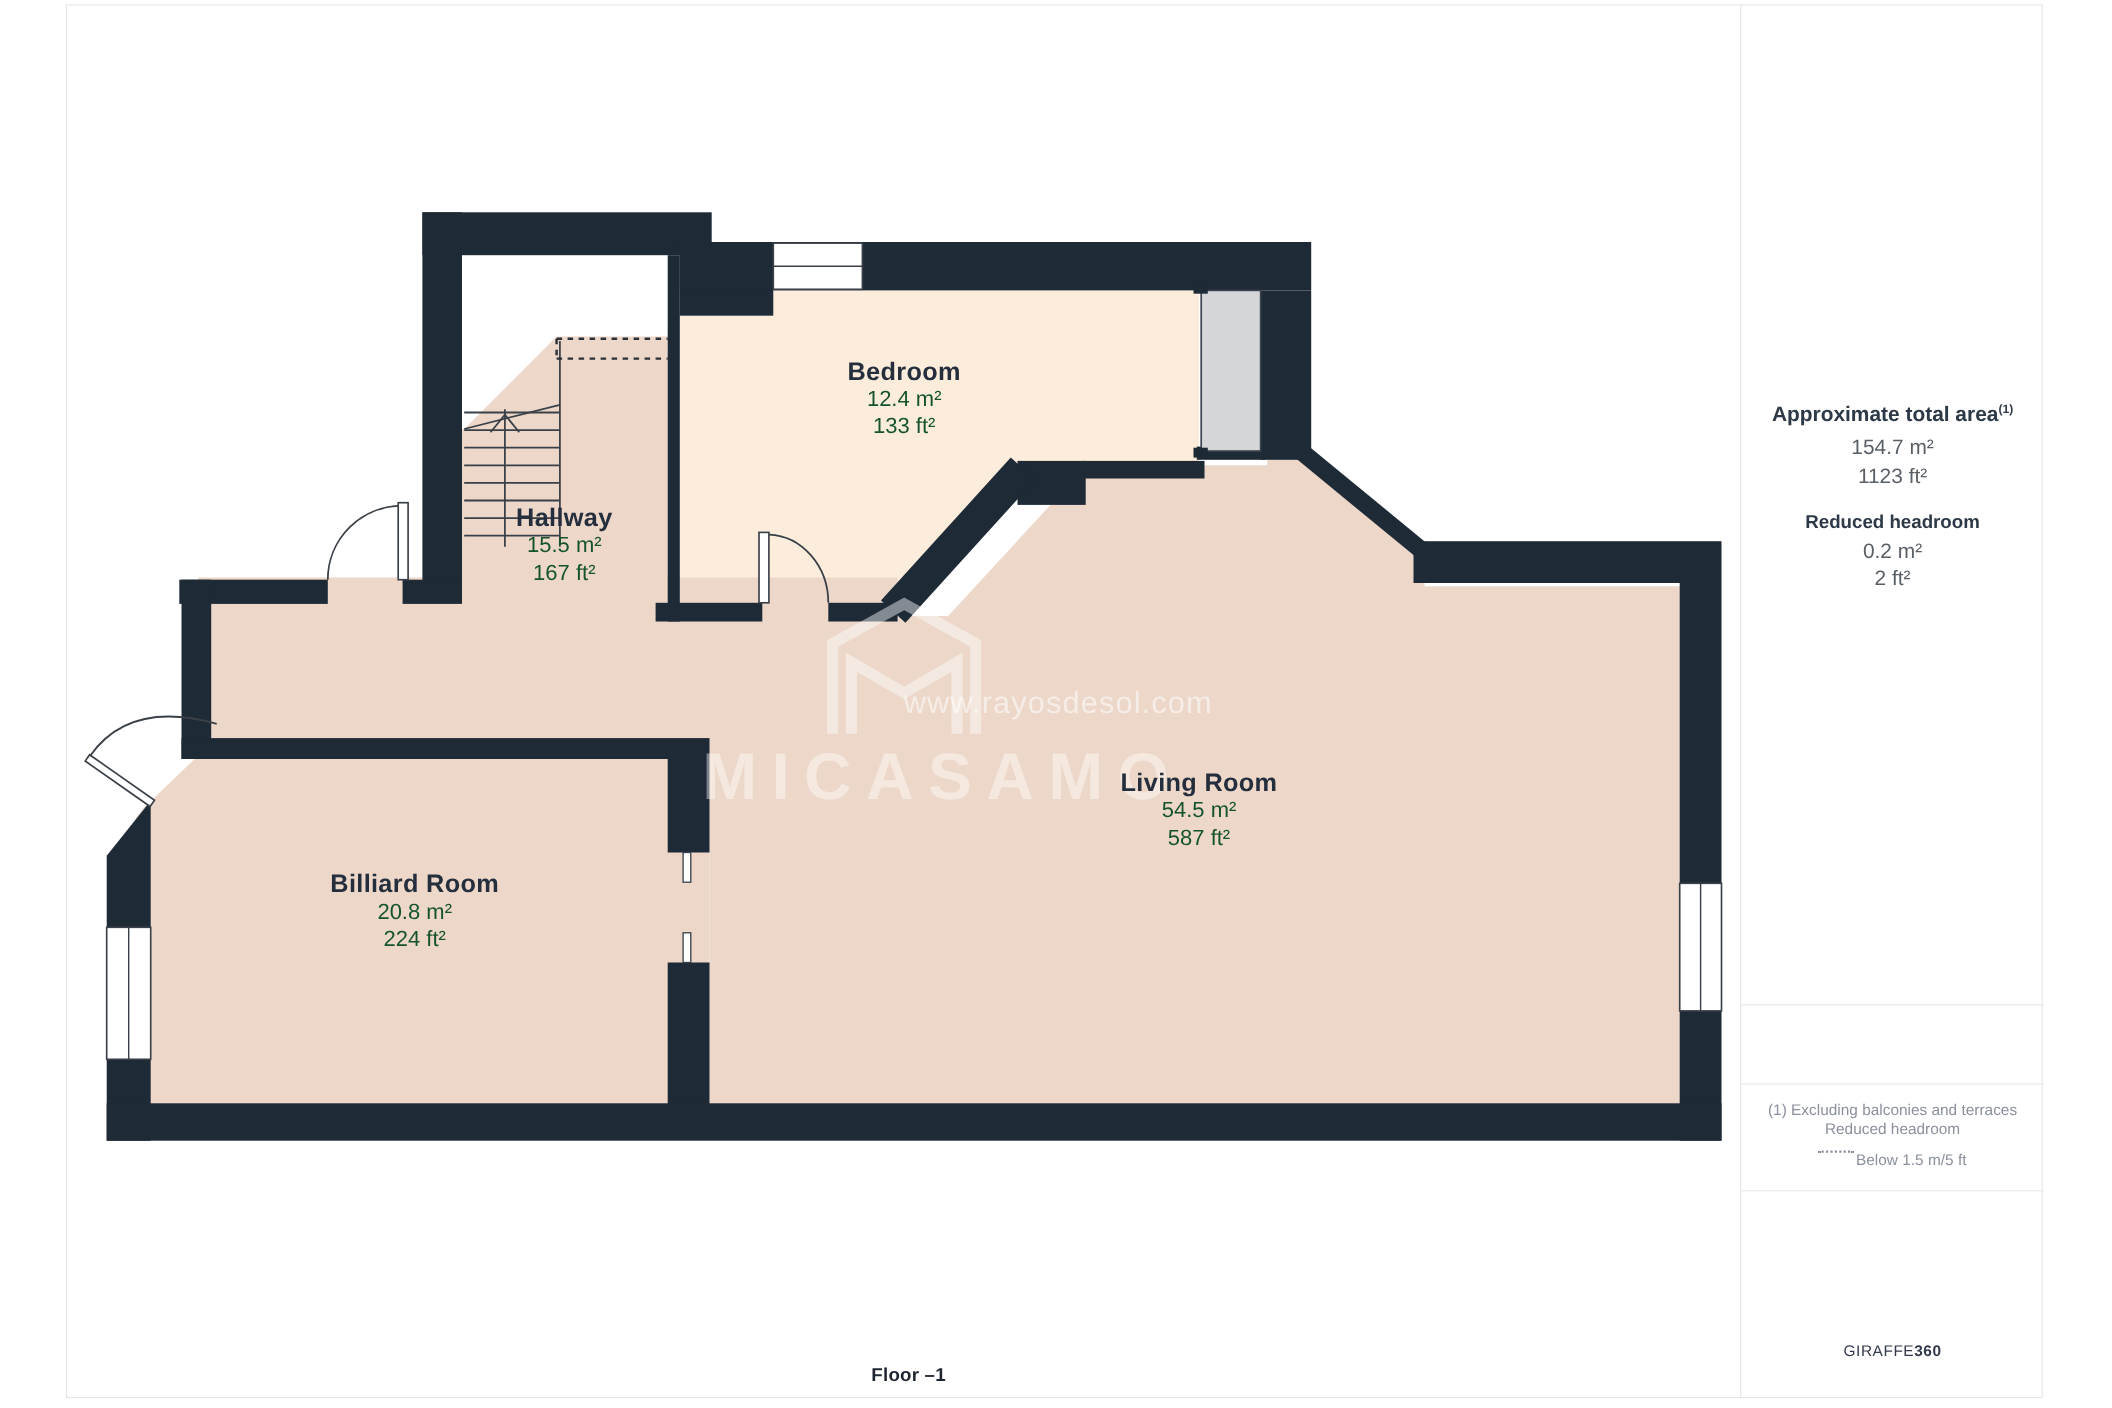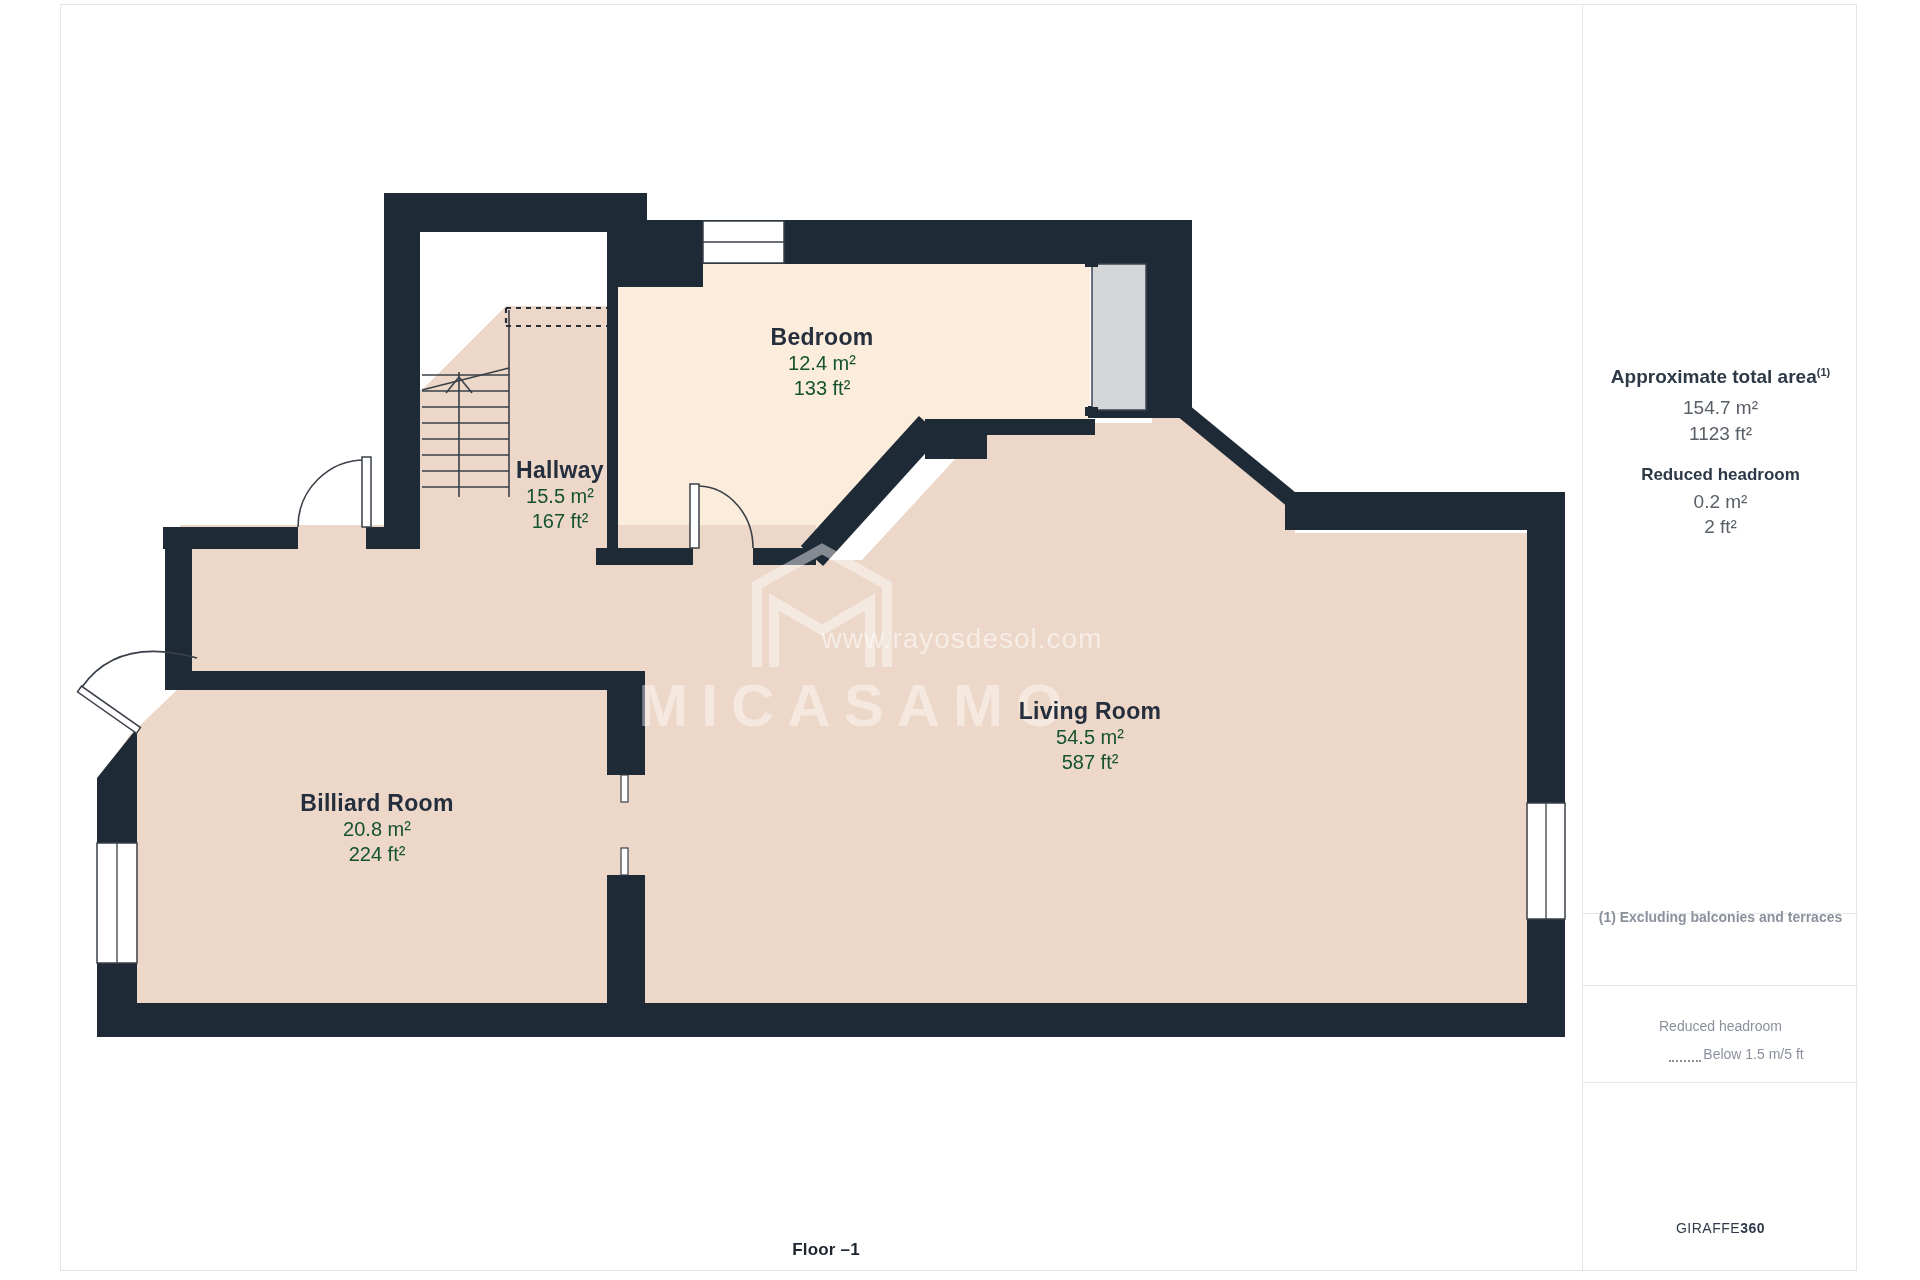--- a/index.html
+++ b/index.html
@@ -24,22 +24,22 @@
   .sidebar{position:absolute;left:1582px;top:4px;width:254px;height:1267px;
     border-left:1px solid #e5e5e9;box-sizing:border-box;}
   .sb-line{position:absolute;left:0;width:275px;border-top:1px solid #e6e6ea;height:0;}
   .sb-text{position:absolute;left:0;width:275px;text-align:center;}
   .sb-title{font-weight:700;font-size:19px;color:#2e3947;}
   .sb-title sup{font-size:11px;}
   .sb-val{font-size:19px;color:#595f66;}
   .sb-sub{font-weight:700;font-size:17px;color:#2e3947;}
   .sb-note{font-size:14px;color:#8a909c;}
   .sb-legend-title{font-size:14px;color:#8a909c;}
-  .sb-legend-row{position:absolute;left:16px;width:275px;top:1042px;display:flex;
-    align-items:flex-end;justify-content:center;gap:2px;}
+  .sb-legend-row{position:absolute;left:0;width:275px;top:1042px;display:flex;
+    align-items:flex-start;justify-content:center;gap:2px;}
   .dotted{display:inline-block;width:32px;height:0;border-top:2px dotted #8a909c;}
   .sb-legend-label{font-size:14px;color:#8a909c;}
   .sb-disclaimer{position:absolute;left:18px;top:1108px;width:239px;text-align:center;
     font-size:13.5px;line-height:18.5px;color:#6e7683;}
   .sb-brand{position:absolute;left:0;top:1216px;width:275px;text-align:center;
     font-size:14px;color:#31394a;letter-spacing:.5px;}
   .sb-brand .b{font-weight:700;}
 </style>
 </head>
 <body>
@@ -156,21 +156,21 @@
     <text x="962" y="648" font-size="28" fill="rgba(255,255,255,0.55)" text-anchor="middle" letter-spacing="1">www.rayosdesol.com</text>
     <text x="857" y="726" font-size="60" font-weight="600" fill="rgba(255,255,255,0.42)" text-anchor="middle" letter-spacing="13">MICASAMO</text>
   </g>
 </svg>
 
 <div class="room-label" style="left:822px;top:362px;">
   <div class="t">Bedroom</div>
   <div class="v">12.4 m²</div>
   <div class="v">133 ft²</div>
 </div>
-<div class="room-label" style="left:513px;top:495px;margin-left:47px;">
+<div class="room-label" style="left:513px;top:495px;">
   <div class="t">Hallway</div>
   <div class="v">15.5 m²</div>
   <div class="v">167 ft²</div>
 </div>
 <div class="room-label" style="left:1090px;top:736px;">
   <div class="t">Living Room</div>
   <div class="v">54.5 m²</div>
   <div class="v">587 ft²</div>
 </div>
 <div class="room-label" style="left:377px;top:828px;">
@@ -187,21 +187,21 @@
     <span>Approximate total area</span><sup>(1)</sup>
   </div>
   <div class="sb-text sb-val" style="top:393px;">154.7 m²</div>
   <div class="sb-text sb-val" style="top:419px;">1123 ft²</div>
 
   <div class="sb-text sb-sub" style="top:461px;">Reduced headroom</div>
   <div class="sb-text sb-val" style="top:487px;">0.2 m²</div>
   <div class="sb-text sb-val" style="top:512px;">2 ft²</div>
 
   <div class="sb-line" style="top:909px;"></div>
-  <div class="sb-text sb-note" style="top:905px;font-weight:bold;">(1) Excluding balconies and terraces</div>
+  <div class="sb-text sb-note" style="top:997px;">(1) Excluding balconies and terraces</div>
 
   <div class="sb-line" style="top:981px;"></div>
   <div class="sb-text sb-legend-title" style="top:1014px;">Reduced headroom</div>
   <div class="sb-legend-row">
     <span class="dotted"></span>
     <span class="sb-legend-label">Below 1.5 m/5 ft</span>
   </div>
 
   <div class="sb-line" style="top:1078px;"></div>
 

